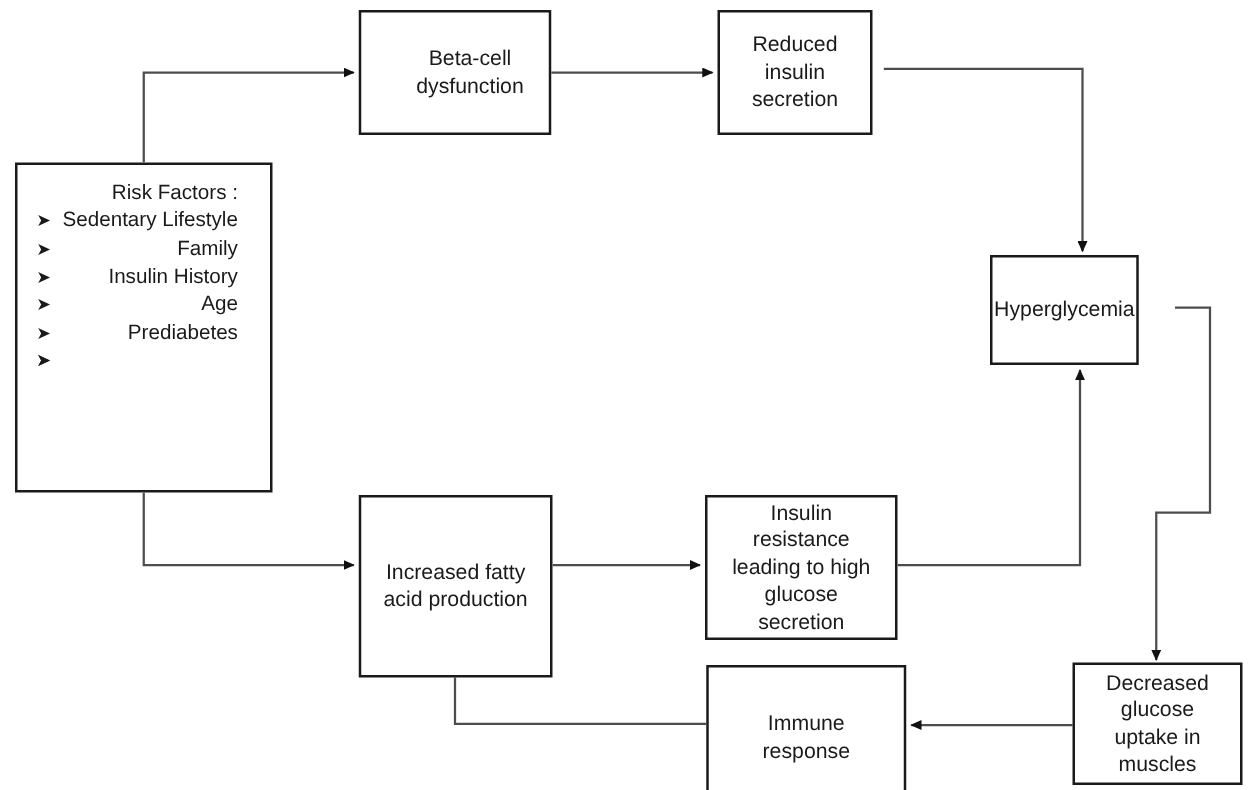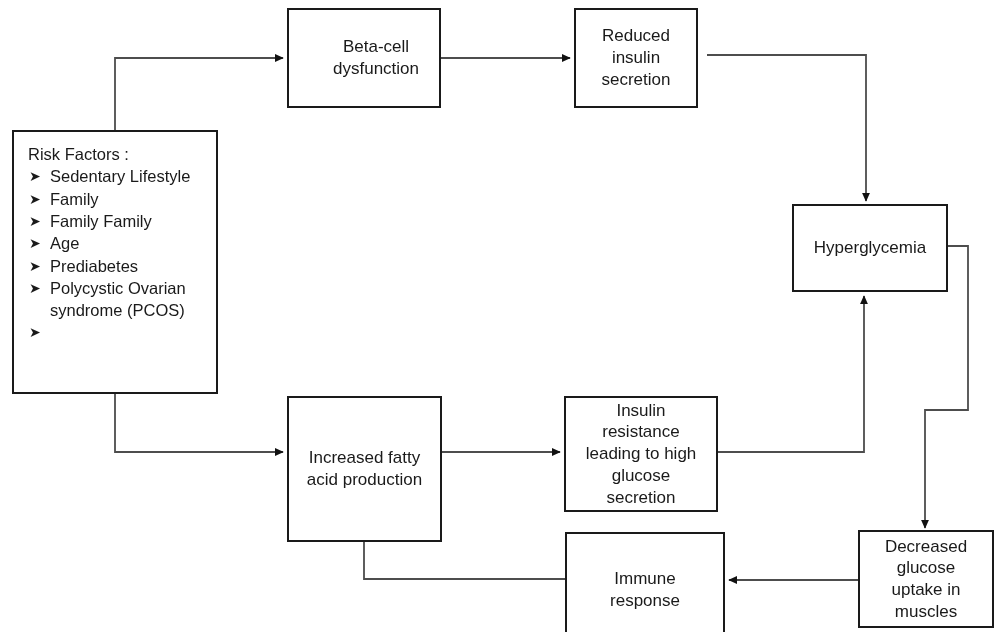--- a/index.html
+++ b/index.html
@@ -42,21 +42,21 @@
     z-index: 2;
   }
   .node-box .node-text {
     display: block;
     white-space: pre-line;
     padding: 0 6px;
   }
   .risk-box {
     align-items: flex-start;
     justify-content: flex-start;
-    text-align: left;
+    text-align: right;
     padding: 12px 10px 10px 14px;
     font-size: 16.5px;
   }
   .risk-title {
     display: block;
     margin-bottom: 1px;
     white-space: nowrap;
   }
   .risk-list {
     list-style: none;
@@ -111,42 +111,41 @@
       <path d="M565,579 L364,579 L364,516" marker-end="url(#arrowhead)"></path>
     </g>
   </svg>
 
   <div class="node-box risk-box" style="left:12px; top:130px; width:206px; height:264px;">
     <div>
       <span class="risk-title">Risk Factors :</span>
       <ul class="risk-list">
         <li><span class="bullet-arrow">➤</span><span>Sedentary Lifestyle</span></li>
         <li><span class="bullet-arrow">➤</span><span>Family</span></li>
-        <li><span class="bullet-arrow">➤</span><span>Family Family</span></li>
+        <li><span class="bullet-arrow">➤</span><span>Insulin History</span></li>
         <li><span class="bullet-arrow">➤</span><span>Age</span></li>
         <li><span class="bullet-arrow">➤</span><span>Prediabetes</span></li>
-        <li><span class="bullet-arrow">➤</span><span>Polycystic Ovarian
-syndrome (PCOS)</span></li>
+        <li><span class="bullet-arrow">➤</span></li>
         <li><span class="bullet-arrow">➤</span></li>
       </ul>
     </div>
   </div>
 
   <div class="node-box" style="left:287px; top:8px; width:154px; height:100px;padding-left:24px;">
     <span class="node-text">Beta-cell
 dysfunction</span>
   </div>
 
   <div class="node-box" style="left:574px; top:8px; width:124px; height:100px;">
     <span class="node-text">Reduced
 insulin
 secretion</span>
   </div>
 
-  <div class="node-box" style="left:792px; top:204px; width:156px; height:88px;">
+  <div class="node-box" style="left:792px; top:204px; width:119px; height:88px;">
     <span class="node-text">Hyperglycemia</span>
   </div>
 
   <div class="node-box" style="left:287px; top:396px; width:155px; height:146px;">
     <span class="node-text">Increased fatty
 acid production</span>
   </div>
 
   <div class="node-box" style="left:564px; top:396px; width:154px; height:116px;">
     <span class="node-text">Insulin

